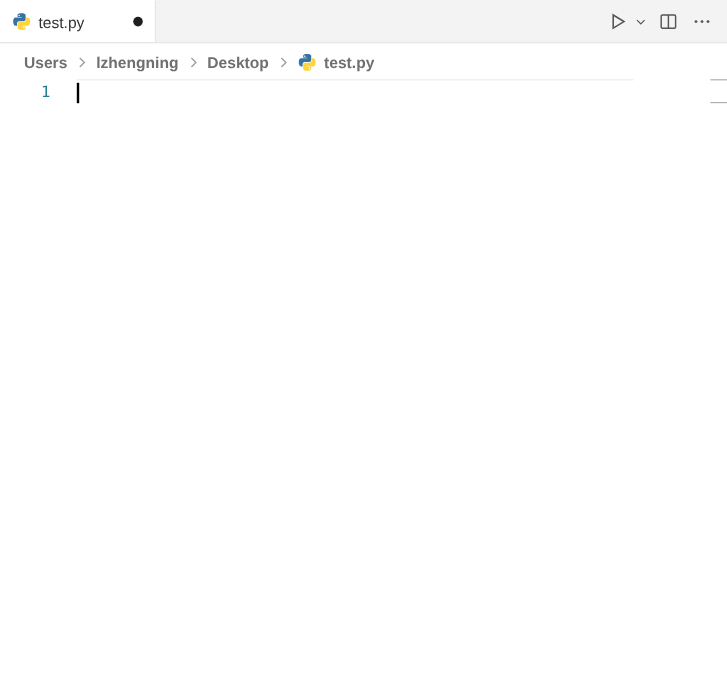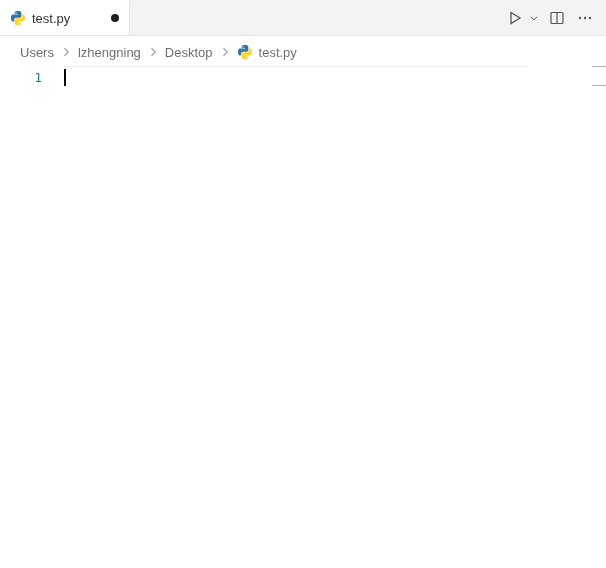--- a/index.html
+++ b/index.html
@@ -52,20 +52,21 @@
     }
     .run-group { display: flex; align-items: center; }
     .run-group .chev { width: 16px; margin-left: -2px; }
     .breadcrumbs {
       display: flex;
       align-items: center;
       gap: 6px;
       padding: 8px 20px 6px 20px;
       color: #6f6f6f;
       font-size: 13px;
+      font-weight: bold;
     }
     .crumb { cursor: pointer; color: #6f6f6f; }
     .chev-sep { color: #a0a0a0; display: flex; align-items: center; }
     .crumb-file { display: flex; align-items: center; gap: 6px; }
     .editor-area {
       display: flex;
       height: calc(100% - 36px - 30px);
       position: relative;
     }
     .gutter {

